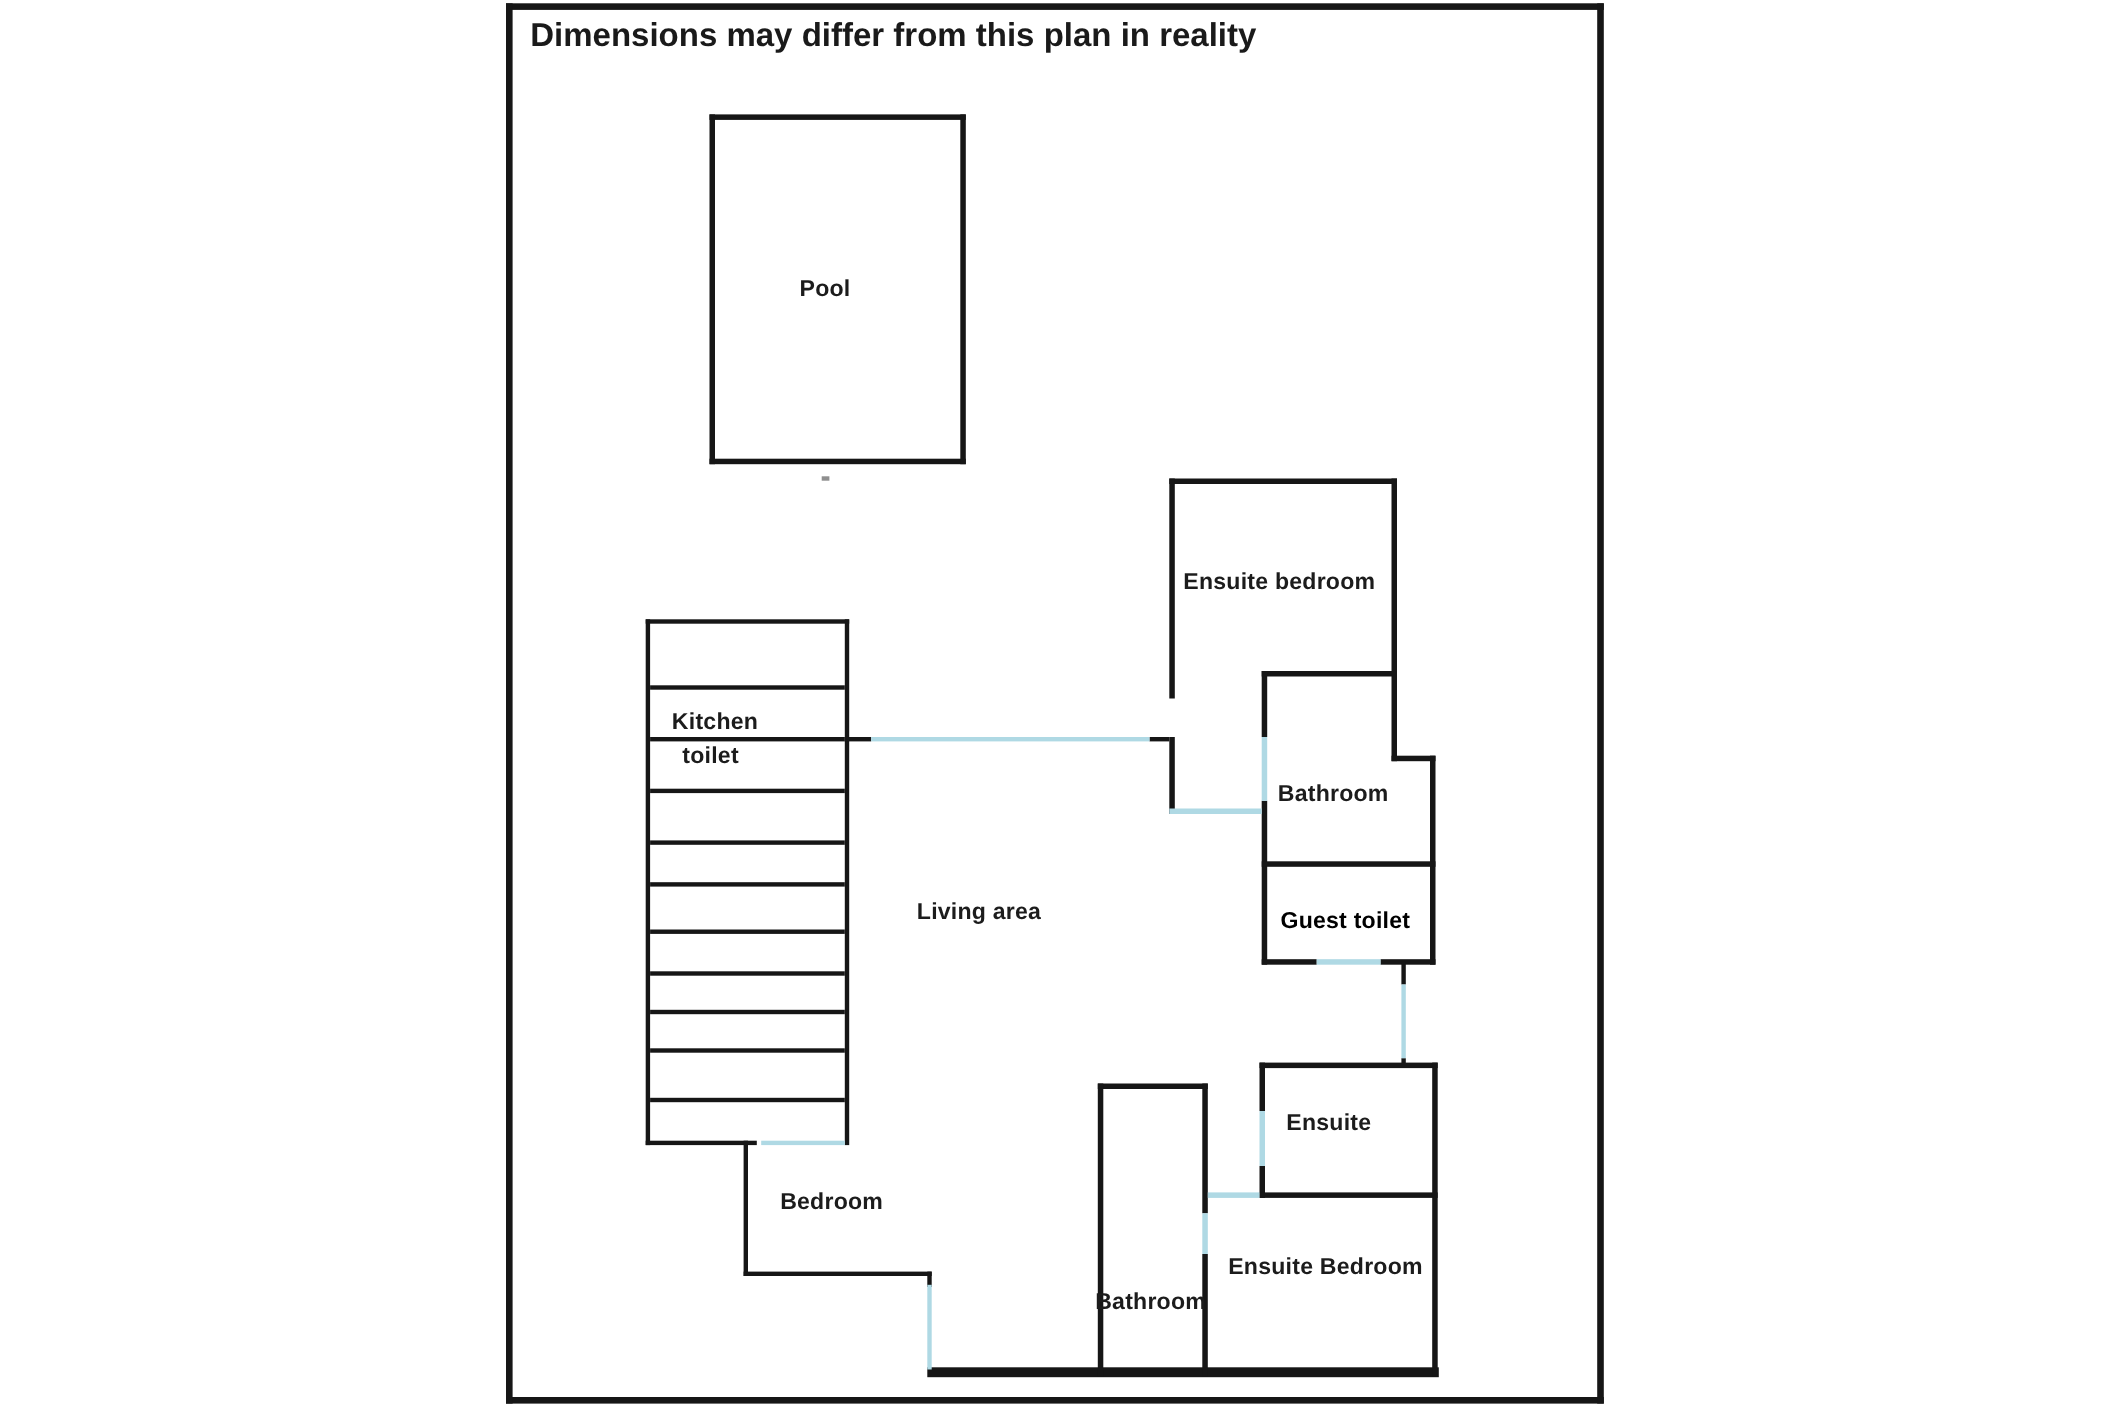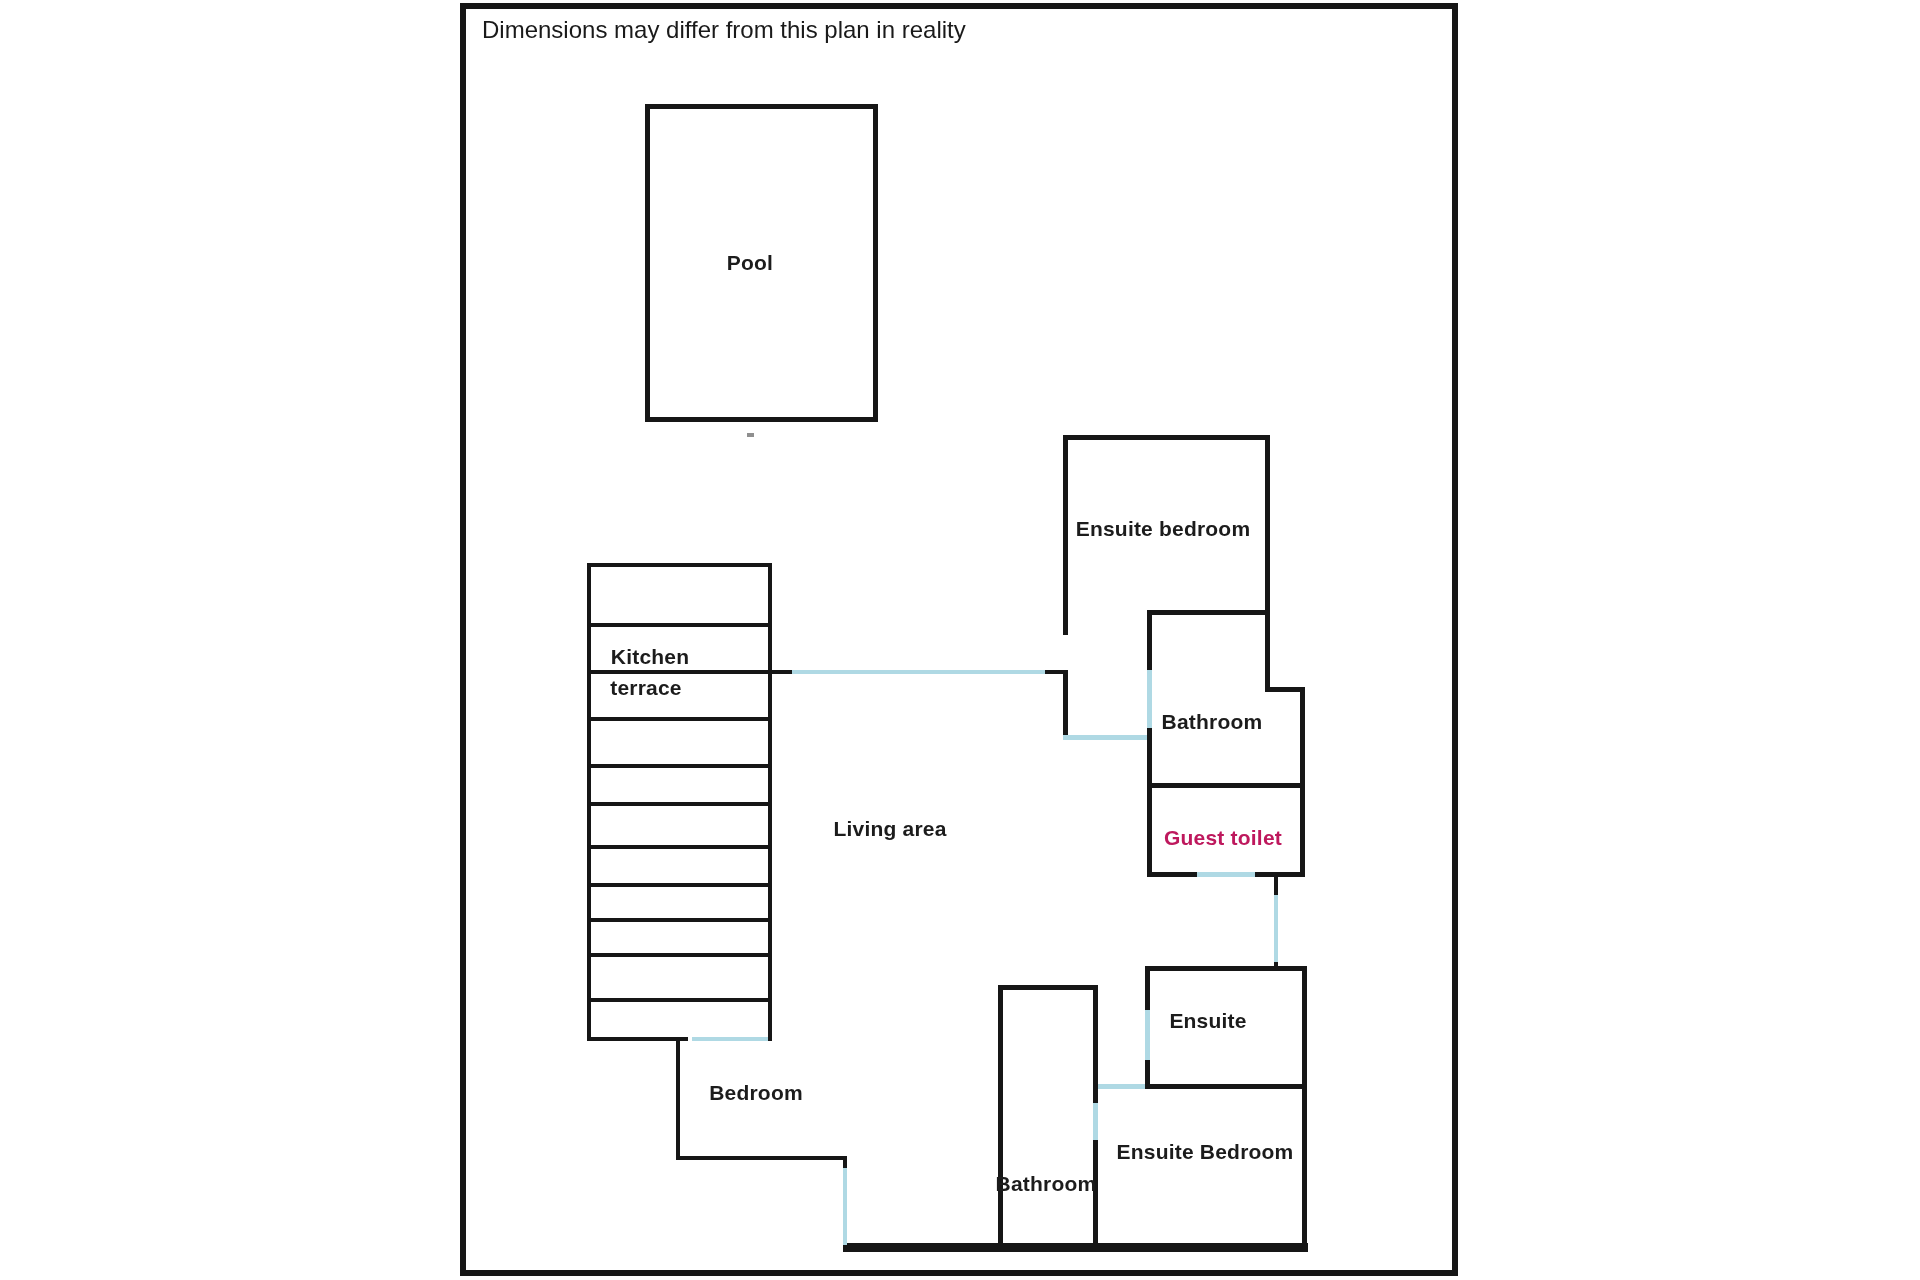--- a/index.html
+++ b/index.html
@@ -24,22 +24,22 @@
     font-size: 21px;
     font-weight: 600;
     letter-spacing: 0.2px;
     color: #1c1c1c;
     white-space: nowrap;
   }
   .plan-title {
     position: absolute;
     left: 482px;
     top: 16px;
-    font-size: 24px;
-    font-weight: 400;
+    font-size: 30px;
+    font-weight: 700;
     color: #1a1a1a;
     white-space: nowrap;
   }
 </style>
 </head>
 <body>
 
 <div class="plan">
   <div class="plan-title">Dimensions may differ from this plan in reality</div>
   <div id="plan-layers">
@@ -100,23 +100,23 @@
       <div class="seg" style="left: 1063px; top: 735px; width: 84px; height: 5px; background: rgb(175, 217, 228);"></div>
       <div class="seg" style="left: 1147px; top: 670px; width: 5px; height: 58px; background: rgb(175, 217, 228);"></div>
       <div class="seg" style="left: 1197px; top: 872px; width: 58px; height: 5px; background: rgb(175, 217, 228);"></div>
       <div class="seg" style="left: 1274px; top: 895px; width: 4px; height: 67px; background: rgb(175, 217, 228);"></div>
       <div class="seg" style="left: 1145px; top: 1010px; width: 5px; height: 50px; background: rgb(175, 217, 228);"></div>
       <div class="seg" style="left: 1098px; top: 1084px; width: 47px; height: 5px; background: rgb(175, 217, 228);"></div>
       <div class="seg" style="left: 1093px; top: 1103px; width: 5px; height: 37px; background: rgb(175, 217, 228);"></div>
       <div class="seg" style="left: 747px; top: 433px; width: 7px; height: 4px; background: rgb(143, 143, 143);"></div>
       <div class="room-label" style="left: 750px; top: 263px; color: rgb(28, 28, 28);">Pool</div>
       <div class="room-label" style="left: 650px; top: 657px; color: rgb(28, 28, 28);">Kitchen</div>
-      <div class="room-label" style="left: 646px; top: 688px; color: rgb(28, 28, 28);">terrace</div>
+      <div class="room-label" style="left: 646px; top: 688px; color: rgb(28, 28, 28);">toilet</div>
       <div class="room-label" style="left: 890px; top: 829px; color: rgb(28, 28, 28);">Living area</div>
       <div class="room-label" style="left: 756px; top: 1093px; color: rgb(28, 28, 28);">Bedroom</div>
       <div class="room-label" style="left: 1163px; top: 529px; color: rgb(28, 28, 28);">Ensuite bedroom</div>
       <div class="room-label" style="left: 1212px; top: 722px; color: rgb(28, 28, 28);">Bathroom</div>
-      <div class="room-label" style="left: 1223px; top: 838px; color: #be185d;">Guest toilet</div>
+      <div class="room-label" style="left: 1223px; top: 838px; color: #000000;">Guest toilet</div>
       <div class="room-label" style="left: 1208px; top: 1021px; color: rgb(28, 28, 28);">Ensuite</div>
       <div class="room-label" style="left: 1205px; top: 1152px; color: rgb(28, 28, 28);">Ensuite Bedroom</div>
       <div class="room-label" style="left: 1046px; top: 1184px; color: rgb(28, 28, 28);">Bathroom</div>
     </div>
 </div>
 
 </body></html>

